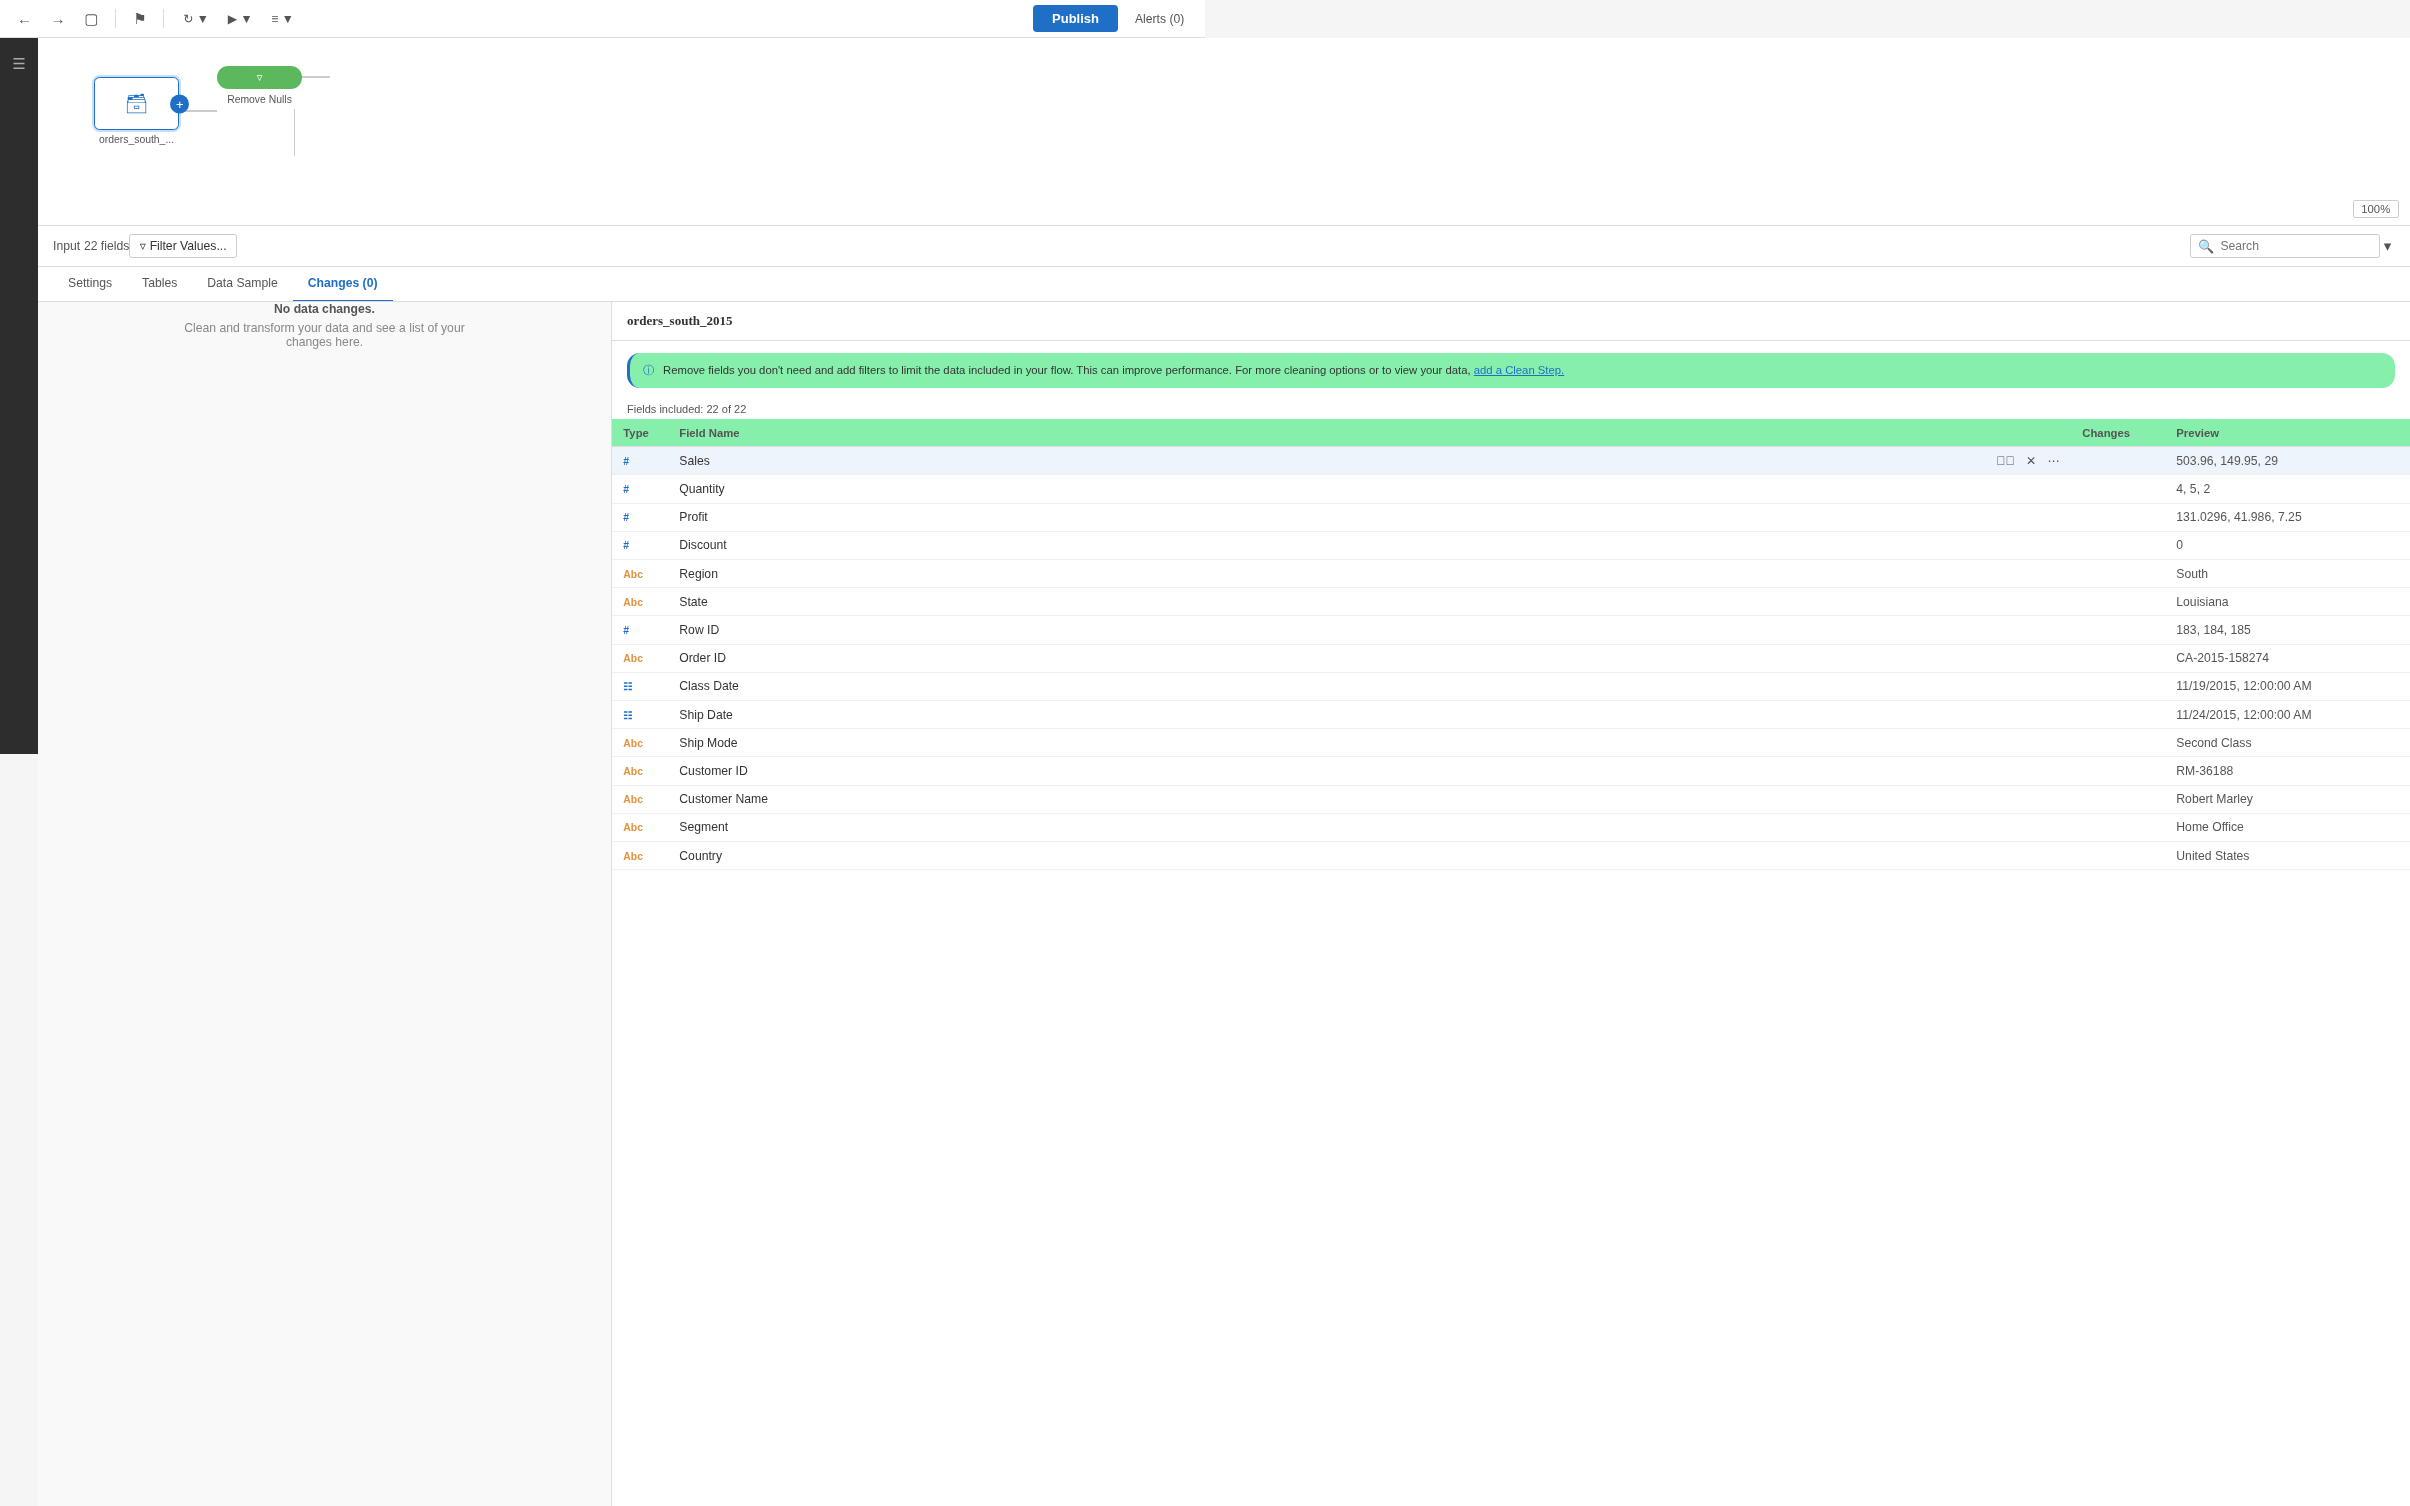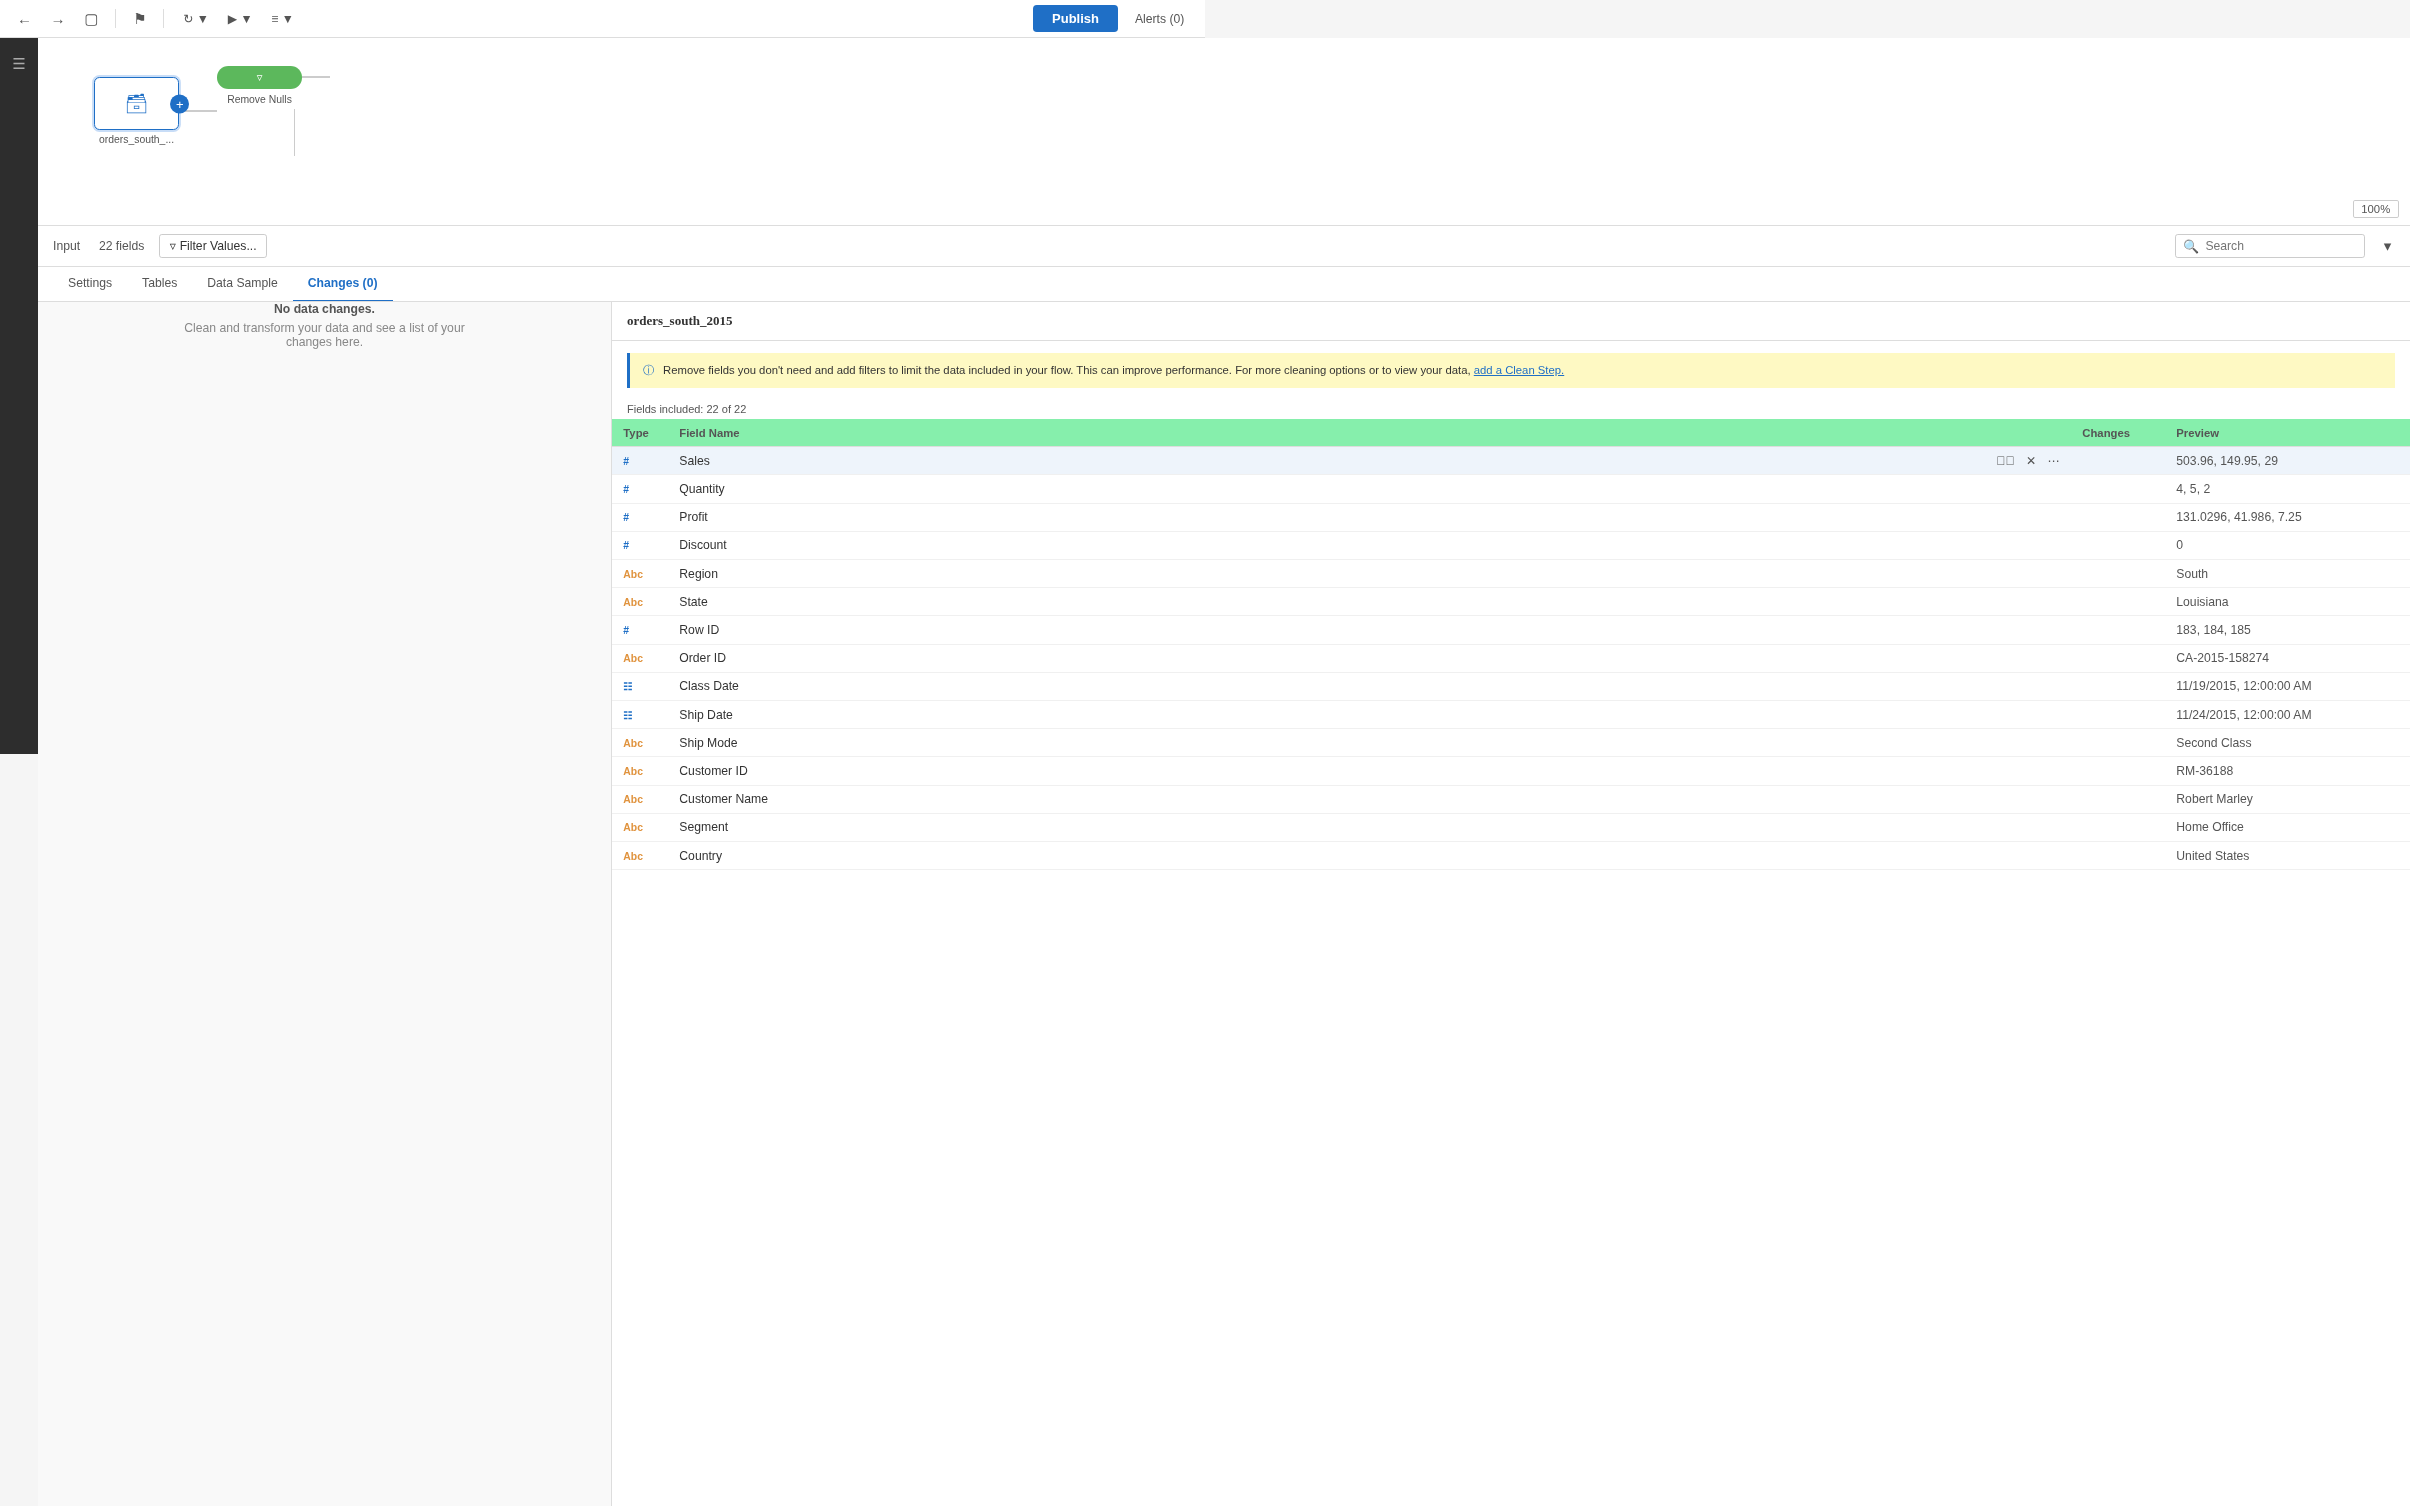--- a/index.html
+++ b/index.html
@@ -88,21 +88,21 @@
       width: 1.9px; height: 47px; background: #ccc; margin-left: 42px;
     }
 
     
     #bottom-panel {
       position: absolute; left: 38px; top: 226px; right: 0; bottom: 0;
       background: #f9f9f9; display: flex; flex-direction: column;
     }
     #panel-header {
       display: flex; align-items: center; padding: 5.6px 15px; background: #fff;
-      border-bottom: 0.9px solid #ddd; gap: 15px; min-height: 41px;
+      border-bottom: 0.9px solid #ddd; gap: 0; min-height: 41px;
     }
     #input-label { font-size: 12.2px; color: #555; margin-right: 3.8px; }
     #fields-count { font-size: 12.2px; color: #555; }
     #filter-values-btn {
       display: flex; align-items: center; gap: 3.8px; background: none; border: 0.9px solid #ccc;
       padding: 3.8px 9.4px; border-radius: 2.8px; cursor: pointer; font-size: 12.2px; color: #333;
     }
     #panel-header-spacer { flex: 1; }
     #search-box {
       display: flex; align-items: center; border: 0.9px solid #ccc; border-radius: 2.8px;
@@ -137,22 +137,22 @@
     }
 
     
     #right-header {
       padding: 11.3px 15px; font-size: 13px; font-weight: 600; color: #333;
       border-bottom: 0.9px solid #ddd; background: #fff; font-family: Liberation Serif, serif;
     }
 
     
     #info-banner {
-      margin: 11.3px 15px; padding: 9.4px 13px; background: #fef9c3; border-left: 3.8px solid #1f6fc6;
-      border-radius: 0; font-size: 11.3px; color: #333; line-height: 1.5;
+      margin: 11.3px 15px; padding: 9.4px 13px; background: #86efac; border-left: 3.8px solid #1f6fc6;
+      border-radius: 13px; font-size: 11.3px; color: #333; line-height: 1.5;
     }
     #info-banner a { color: #1f6fc6; text-decoration: underline; cursor: pointer; }
     #info-banner .info-icon { color: #1f6fc6; margin-right: 5.6px; }
 
     
     #fields-included {
       padding: 3.8px 15px 3.8px; font-size: 11px; color: #555;
     }
 
     

